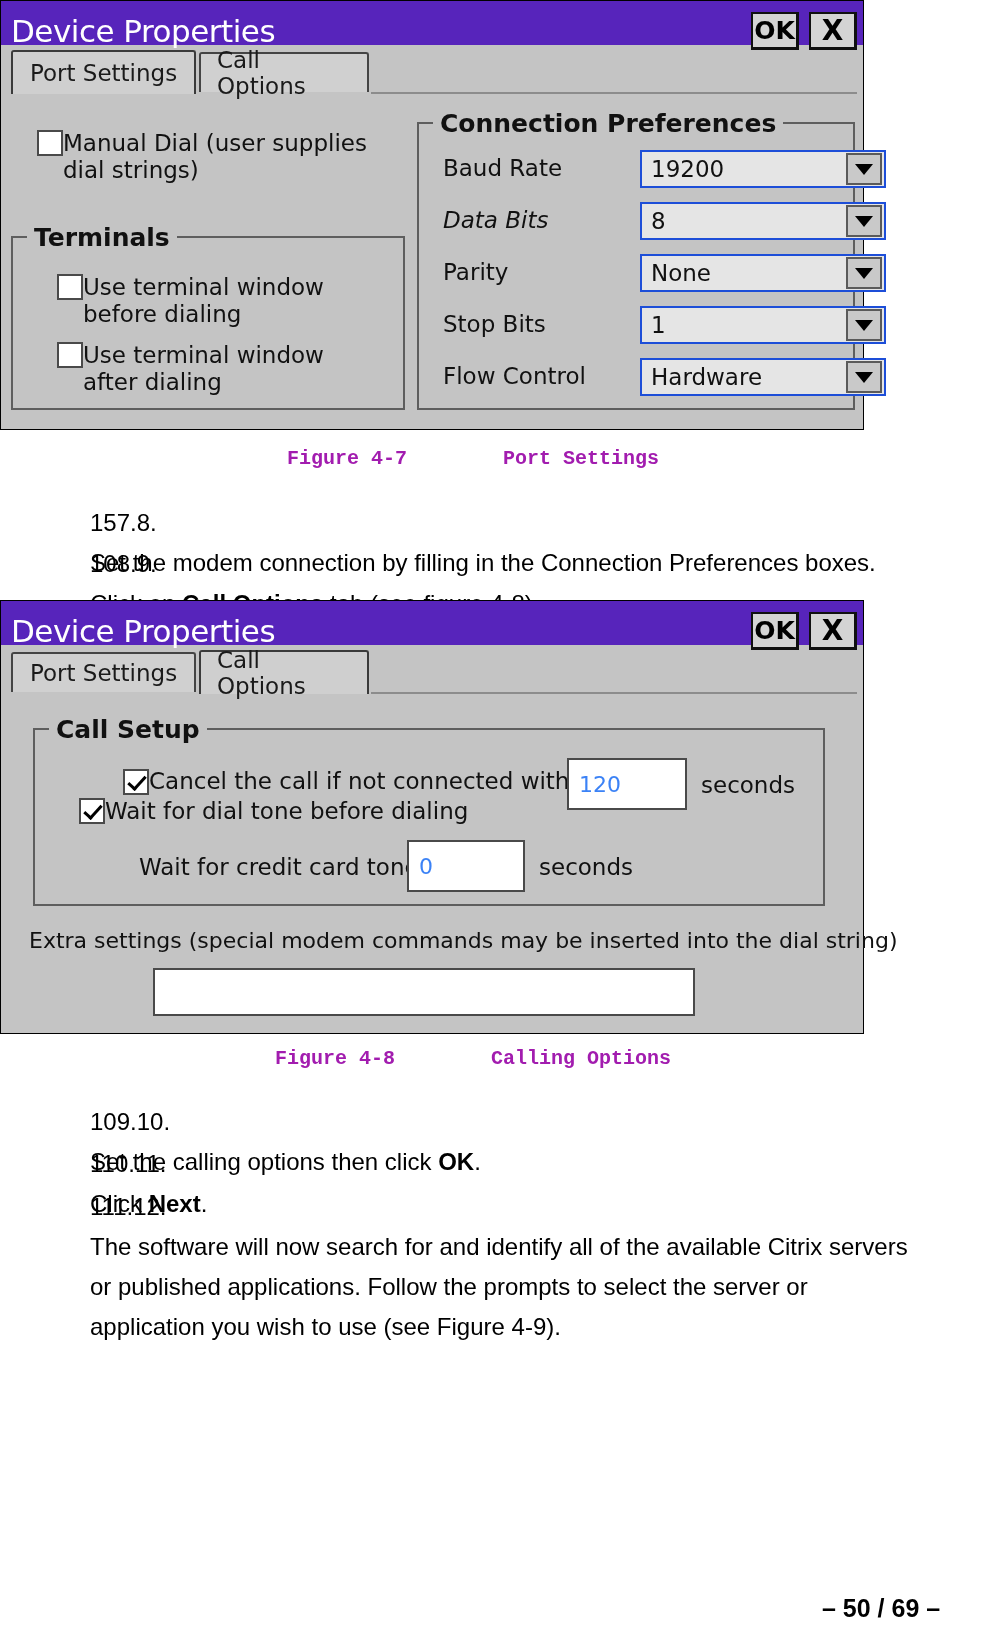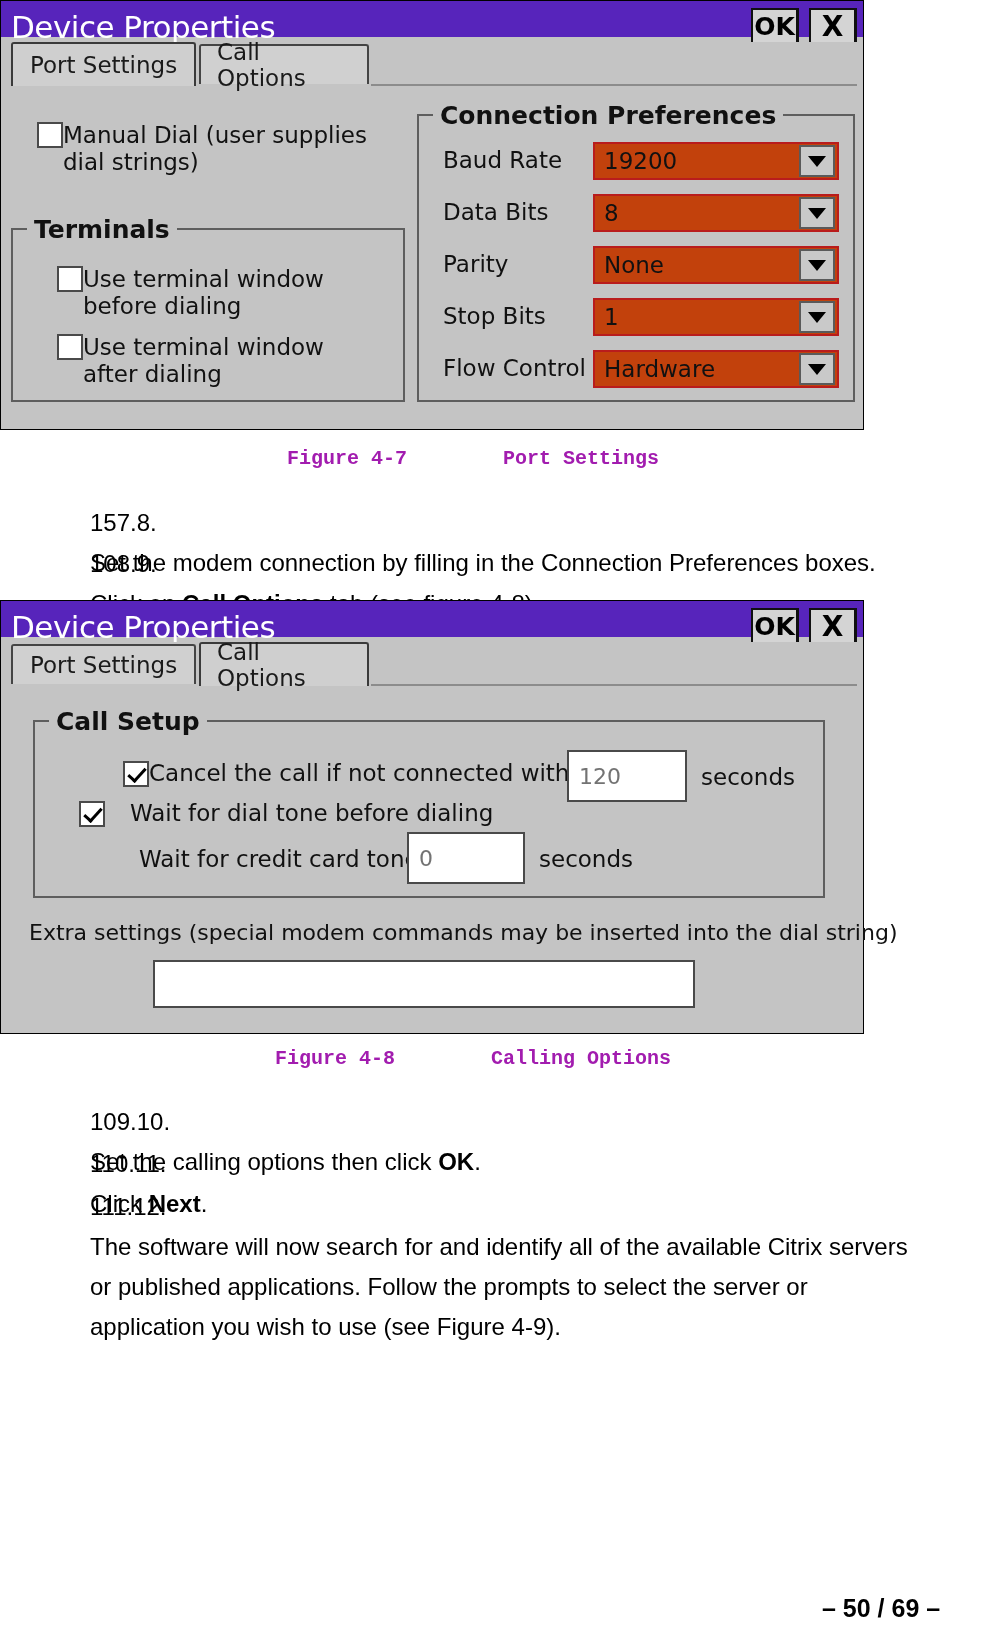--- a/index.html
+++ b/index.html
@@ -17,21 +17,21 @@
   }
 
   
   .dialog {
     position: absolute;
     background: #c4c4c4;
     border: 1px solid #000000;
     box-sizing: border-box;
   }
   .dlg-titlebar {
-    height: 36px;
+    height: 44px;
     background: #5724bb;
     display: flex;
     align-items: center;
     padding: 16px 6px 0 10px;
     box-sizing: border-box;
     position: relative;
   }
   .dlg-title {
     color: #ffffff;
     font-size: 31px;
@@ -164,26 +164,27 @@
     font-size: 23px;
     font-family: "DejaVu Sans", sans-serif;
     color: #111;
     white-space: nowrap;
   }
 
   
   .combo {
     position: absolute;
     height: 38px;
-    background: #c2410c;
-    border: 2px solid #b91c1c;
+    background: #e5e5e5;
+    border: 2px solid #1d4ed8;
     box-sizing: border-box;
     display: flex;
     align-items: center;
     justify-content: space-between;
+    margin-left: 47px;
   }
   .combo-val {
     font-size: 23px;
     font-family: "DejaVu Sans", sans-serif;
     color: #111;
     padding-left: 9px;
     white-space: nowrap;
   }
   .combo-arrow {
     width: 36px;
@@ -209,21 +210,21 @@
     position: absolute;
     background: #ffffff;
     border: 2px solid #4a4a4a;
     box-sizing: border-box;
     display: flex;
     align-items: center;
   }
   .textbox span {
     font-size: 22px;
     font-family: "DejaVu Sans", sans-serif;
-    color: #737373;
+    color: #3b82f6;
     padding-left: 10px;
   }
 
   
   .figcaption {
     position: absolute;
     font-size: 20px;
     font-weight: bold;
     font-family: Liberation Mono, monospace;
     color: #a21caf;
@@ -303,21 +304,21 @@
       <div class="group-legend">Connection Preferences</div>
 
       <div class="fieldlabel" style="left:24px; top:31px;">Baud Rate</div>
       <div class="combo" style="left:174px; top:26px; width:246px;">
         <span class="combo-val">19200</span>
         <span class="combo-arrow">
             <i class="arrow-glyph"></i>
           </span>
       </div>
 
-      <div class="fieldlabel" style="left:24px; top:83px;">Data Bits</div>
+      <div class="fieldlabel" style="left:24px; top:83px;font-style:italic;">Data Bits</div>
       <div class="combo" style="left:174px; top:78px; width:246px;">
         <span class="combo-val">8</span>
         <span class="combo-arrow">
             <i class="arrow-glyph"></i>
           </span>
       </div>
 
       <div class="fieldlabel" style="left:24px; top:135px;">Parity</div>
       <div class="combo" style="left:174px; top:130px; width:246px;">
         <span class="combo-val">None</span>
@@ -382,21 +383,21 @@
 
       <div class="cbrow" style="left:88px; top:38px; width:460px; align-items:center;">
         <div class="checkbox checked"></div>
         <div class="cblabel" style="white-space:nowrap;">Cancel the call if not connected within</div>
       </div>
       <div class="textbox" style="left:532px; top:28px; width:120px; height:52px;">
         <span>120</span>
       </div>
       <div class="fieldlabel" style="left:666px; top:42px;">seconds</div>
 
-      <div class="cbrow" style="left:44px; top:78px; width:500px; align-items:center;gap:25px;">
+      <div class="cbrow" style="left:44px; top:68px; width:500px; ">
         <div class="checkbox checked"></div>
         <div class="cblabel" style="white-space:nowrap;">Wait for dial tone before dialing</div>
       </div>
 
       <div class="fieldlabel" style="left:104px; top:124px;">Wait for credit card tone</div>
       <div class="textbox" style="left:372px; top:110px; width:118px; height:52px;">
         <span>0</span>
       </div>
       <div class="fieldlabel" style="left:504px; top:124px;">seconds</div>
     </div>

